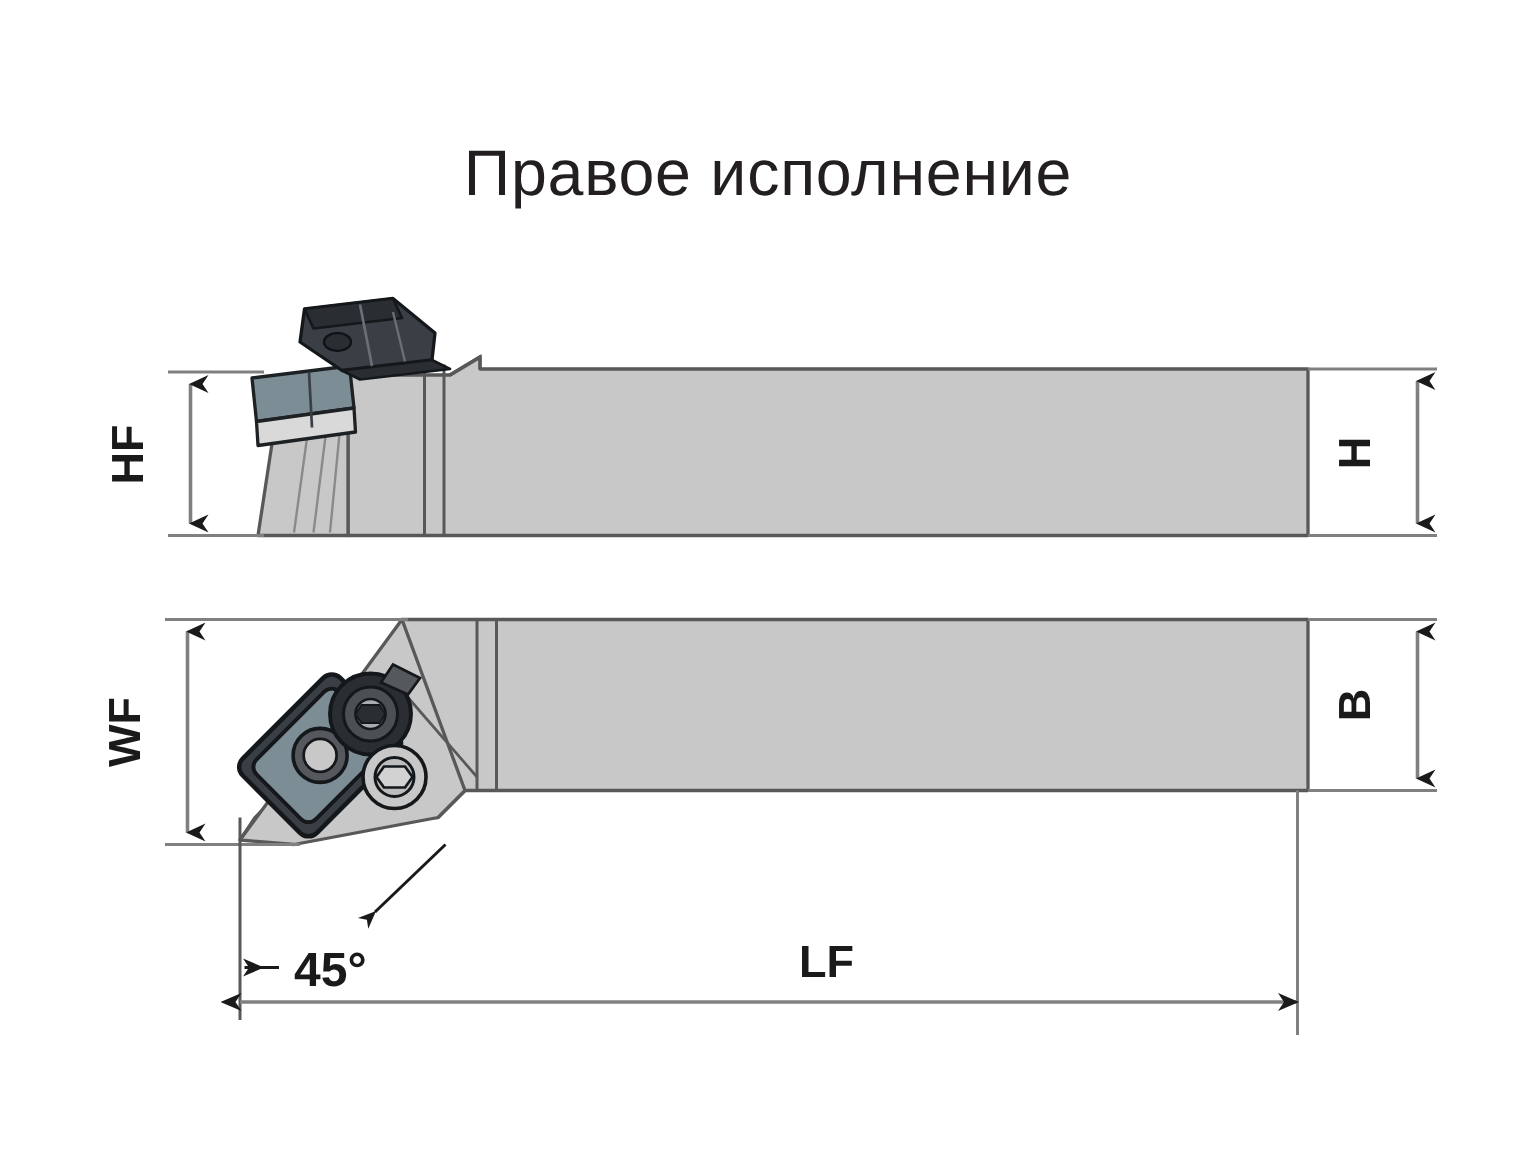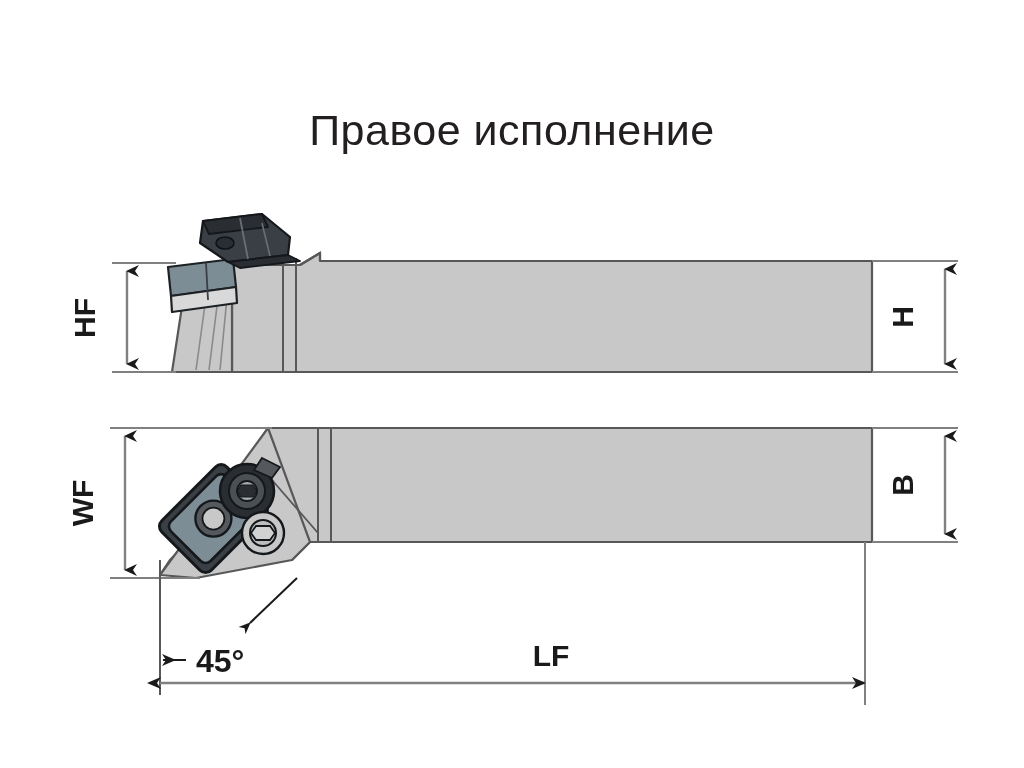--- a/index.html
+++ b/index.html
@@ -3,21 +3,21 @@
 <meta charset="utf-8">
 <style>
   html,body{margin:0;padding:0;}
   body{
     width:1024px;height:768px;
     background:#ffffff;
     font-family:"Liberation Sans", sans-serif;
     overflow:hidden;
     position:relative;
   }
-  #stage{position:absolute;left:0;top:15px;width:1024px;height:748px;}
+  #stage{position:absolute;left:0;top:0;width:1024px;height:748px;}
   svg{display:block;}
   .title-text{
     font-family:"Liberation Sans", sans-serif;
     font-size:43px;
     fill:#231f20;
     letter-spacing:0.5px;
   }
   .dim-label{
     font-family:"Liberation Sans", sans-serif;
     font-size:30px;

